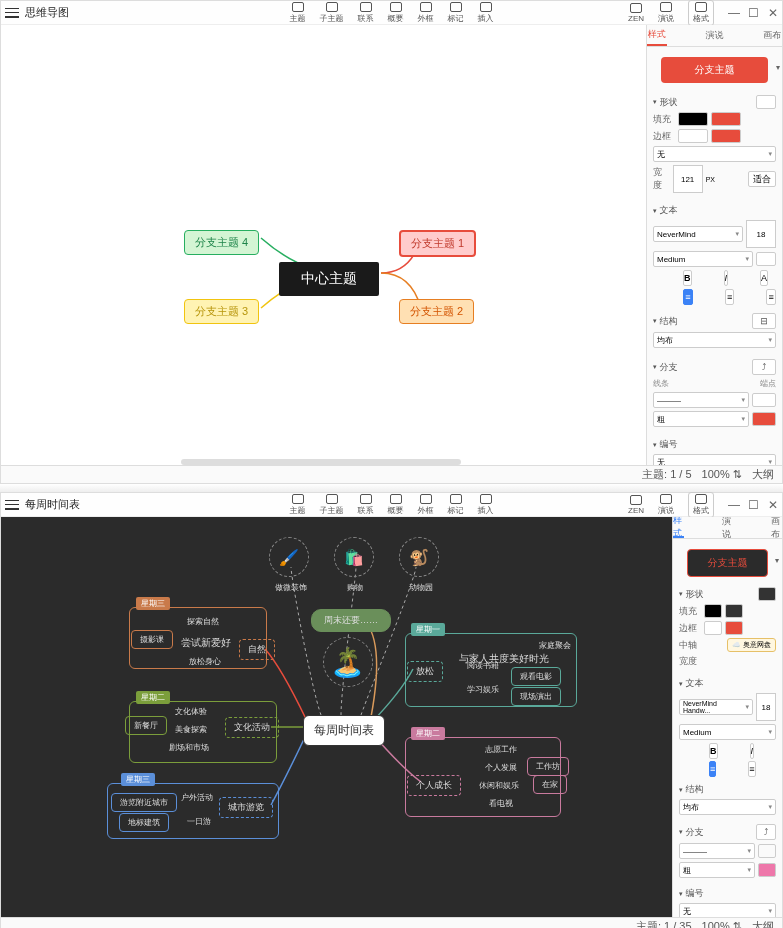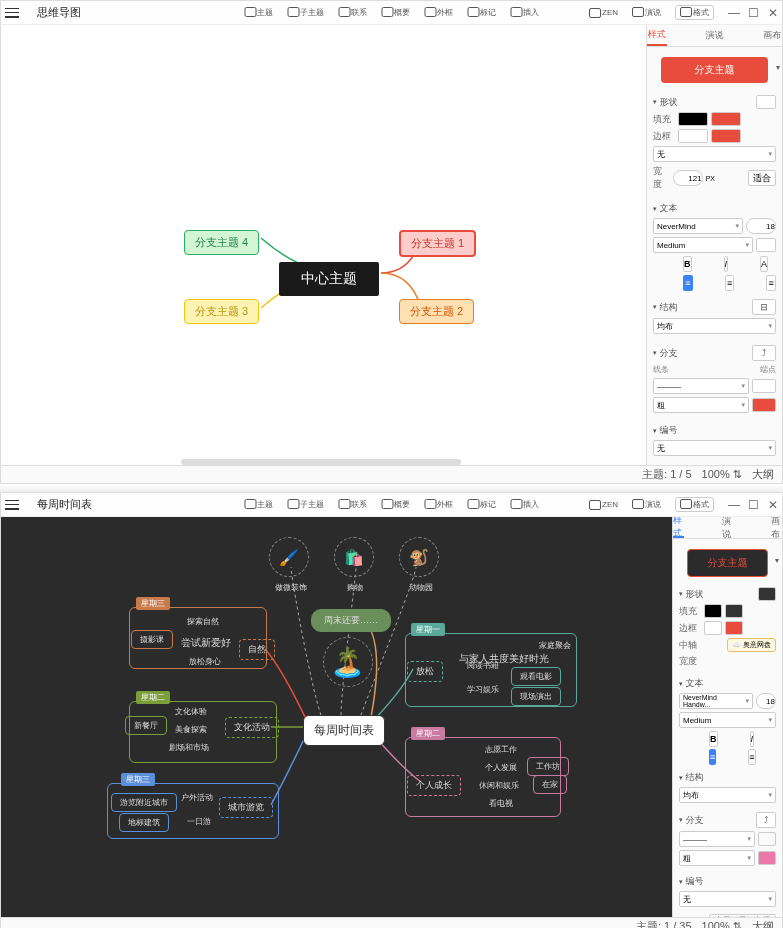--- a/index.html
+++ b/index.html
@@ -1,26 +1,26 @@
 <!DOCTYPE html>
 <html><head>
 <meta charset="utf-8">
 <style>
 * { box-sizing: border-box; margin: 0; padding: 0; font-family: -apple-system, "Microsoft YaHei", sans-serif; }
 body { width: 783px; height: 928px; background: #fff; font-size: 10px; }
 
 .app { width: 100%; height: 484px; display: flex; flex-direction: column; border: 1px solid #ddd; position: relative; }
 .app2 { height: 444px; }
 
-.titlebar { height: 24px; display: flex; align-items: center; padding: 0 4px; background: #fefefe; border-bottom: 1px solid #eee; gap: 18px; }
+.titlebar { height: 24px; display: flex; align-items: center; padding: 0 4px; background: #fefefe; border-bottom: 1px solid #eee; gap: 6px; }
 .hamburger { width: 14px; height: 10px; display: flex; flex-direction: column; justify-content: space-between; cursor: pointer; }
 .hamburger span { height: 1.5px; background: #333; }
 .title { font-size: 11px; font-weight: 500; color: #222; }
 .toolbar-center { position: absolute; left: 50%; transform: translateX(-50%); display: flex; gap: 14px; }
-.tool-item { display: flex; flex-direction: row; gap: 1px; cursor: pointer; }
+.tool-item { display: flex; flex-direction: column; align-items: center; gap: 1px; cursor: pointer; }
 .tool-item .ico { width: 12px; height: 10px; border: 1px solid #555; border-radius: 2px; }
 .tool-item .lbl { font-size: 8px; color: #555; }
 .win-controls { margin-left: auto; display: flex; gap: 10px; align-items: center; }
 .win-controls .wc { width: 10px; height: 10px; cursor: pointer; color: #666; font-size: 12px; line-height: 10px; text-align: center; }
 
 .body { flex: 1; display: flex; overflow: hidden; }
 .canvas { flex: 1; position: relative; background: #fff; overflow: hidden; }
 .canvas.dark { background: #2b2b2b; }
 
 .node { position: absolute; padding: 4px 10px; border-radius: 4px; font-size: 11px; white-space: nowrap; }
@@ -42,21 +42,21 @@
 .theme-btn2 { background: #2b2b2b; border: 1px solid #e74c3c; color: #e74c3c; }
 
 .sect { margin-top: 4px; }
 .sect-h { display: flex; align-items: center; gap: 3px; color: #555; margin-bottom: 3px; }
 .sect-h::before { content: "▾"; font-size: 7px; }
 .row { display: flex; align-items: center; gap: 3px; margin-bottom: 3px; }
 .row .lbl { width: 22px; color: #666; }
 .swatch { width: 30px; height: 14px; border: 1px solid #ccc; border-radius: 2px; cursor: pointer; }
 .dd { flex: 1; height: 16px; border: 1px solid #ccc; border-radius: 2px; background: #fff; padding: 0 3px; font-size: 8px; display: flex; align-items: center; justify-content: space-between; cursor: pointer; }
 .dd::after { content: "▾"; font-size: 7px; color: #888; }
-.inp { width: 30px; height: 16px; border: 1px solid #ccc; border-radius: 8px; text-align: right; font-size: 8px; }
+.inp { width: 30px; height: 28px; border: 1px solid #ccc; border-radius: 0; text-align: center; font-size: 8px; }
 .btn-row { display: flex; gap: 2px; }
 .mini-btn { flex: 1; height: 16px; border: 1px solid #ccc; border-radius: 2px; display: flex; align-items: center; justify-content: center; cursor: pointer; background: #fff; margin-left: 30px; }
 .mini-btn.on { background: #3b82f6; color: #fff; border-color: #3b82f6; }
 
 .statusbar { height: 18px; border-top: 1px solid #ddd; display: flex; align-items: center; justify-content: flex-end; padding: 0 8px; gap: 10px; font-size: 11px; color: #555; background: #fafafa; }
 
 
 .dnode { position: absolute; padding: 3px 8px; border-radius: 4px; font-size: 9px; color: #ddd; border: 1px solid; white-space: nowrap; }
 .dcenter { background: #fff; color: #333; font-size: 12px; padding: 6px 10px; border-radius: 6px; }
 .dashed { border-style: dashed; }

